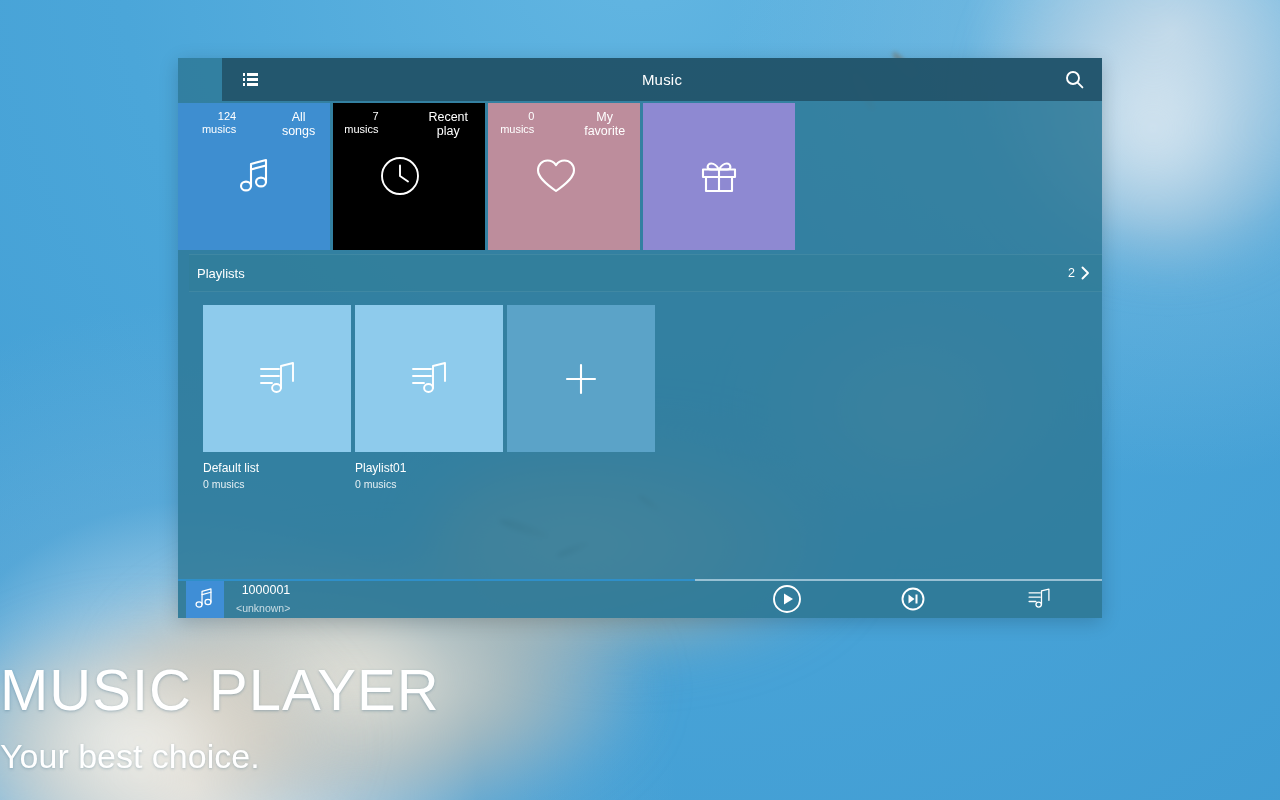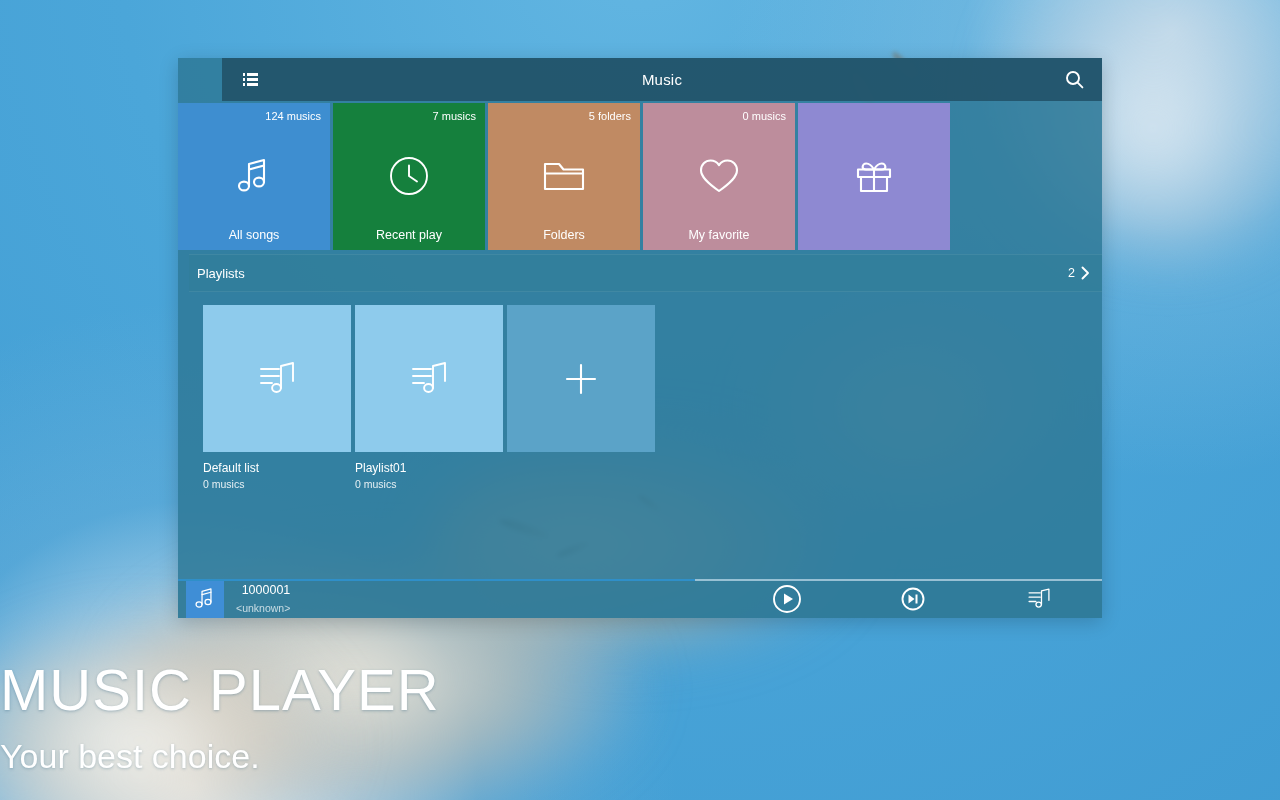--- a/index.html
+++ b/index.html
@@ -87,21 +87,21 @@
     position: relative;
     display: flex;
     gap: 3px;
     padding: 2px 0 0 0;
     background: transparent;
   }
   .tile {
     position: relative;
     width: 152px; height: 147px;
     color: #fff;
-    display: flex; flex-direction: column;
+    display: flex; flex-direction: row;
     padding: 7px 9px 8px 9px;
   }
   .tile .count { font-size: 11px; text-align: right; line-height: 13px; }
   .tile .glyph { flex: 1; display: flex; align-items: center; justify-content: center; }
   .tile .label { font-size: 12.5px; text-align: center; line-height: 14px; }
 
   svg { display: block; }
   .stroke { fill: none; stroke: #ffffff; stroke-width: 2.1; stroke-linecap: round; stroke-linejoin: round; }
   .stroke-thin { fill: none; stroke: #ffffff; stroke-width: 1.9; stroke-linecap: round; stroke-linejoin: round; }
   .fill-w { fill: #ffffff; }
@@ -224,41 +224,31 @@
         <svg width="40" height="42" viewBox="0 0 40 42">
           <path class="stroke" d="M15 31V9l15-4v22"></path>
           <path class="stroke" d="M15 14.5l15-4"></path>
           <ellipse class="stroke" cx="10" cy="31" rx="5" ry="4.4"></ellipse>
           <ellipse class="stroke" cx="25" cy="27" rx="5" ry="4.4"></ellipse>
         </svg>
       </div>
       <div class="label">All songs</div>
     </div>
 
-    <div class="tile" style="background:#15803d">
+    <div class="tile" style="background:#000000">
       <div class="count">7 musics</div>
       <div class="glyph">
         <svg width="42" height="42" viewBox="0 0 42 42">
           <circle class="stroke-thin" cx="21" cy="21" r="18"></circle>
           <path class="stroke-thin" d="M21 10.5V21l8 5.5"></path>
         </svg>
       </div>
       <div class="label">Recent play</div>
     </div>
 
-    <div class="tile" style="background:#c08a63">
-      <div class="count">5 folders</div>
-      <div class="glyph">
-        <svg width="44" height="36" viewBox="0 0 44 36">
-          <path class="stroke" d="M3 31V6h14l4.5 5.5H41V31z"></path>
-          <path class="stroke" d="M3 15.5h38"></path>
-        </svg>
-      </div>
-      <div class="label">Folders</div>
-    </div>
 
     <div class="tile" style="background:#bd8d9c">
       <div class="count">0 musics</div>
       <div class="glyph">
         <svg width="44" height="40" viewBox="0 0 44 40">
           <path class="stroke" d="M22 35C10 26.5 4 20.5 4 14.2 4 8.6 8.2 4.5 13.6 4.5c3.4 0 6.5 1.8 8.4 4.6 1.9-2.8 5-4.6 8.4-4.6C35.8 4.5 40 8.6 40 14.2 40 20.5 34 26.5 22 35z"></path>
         </svg>
       </div>
       <div class="label">My favorite</div>
     </div>

